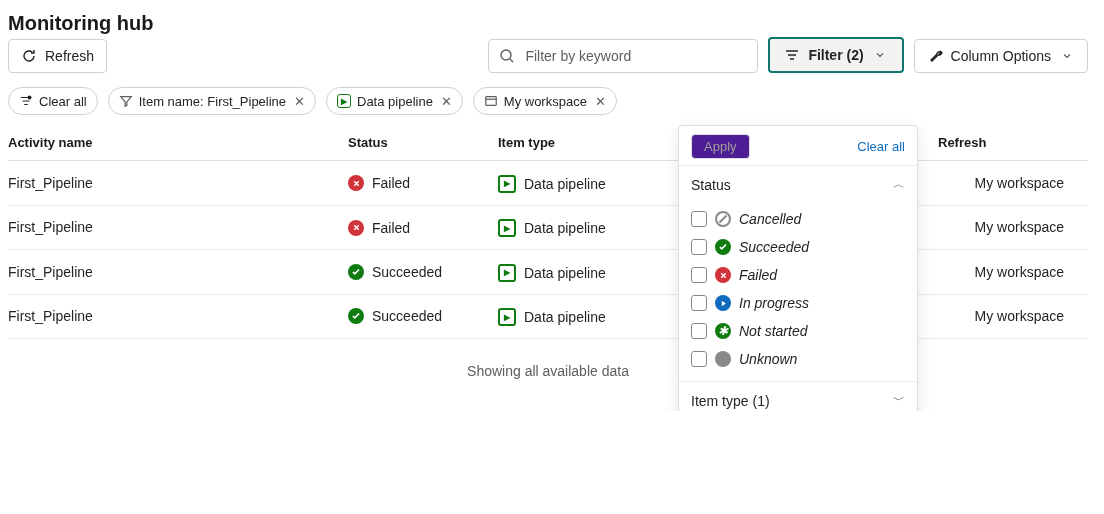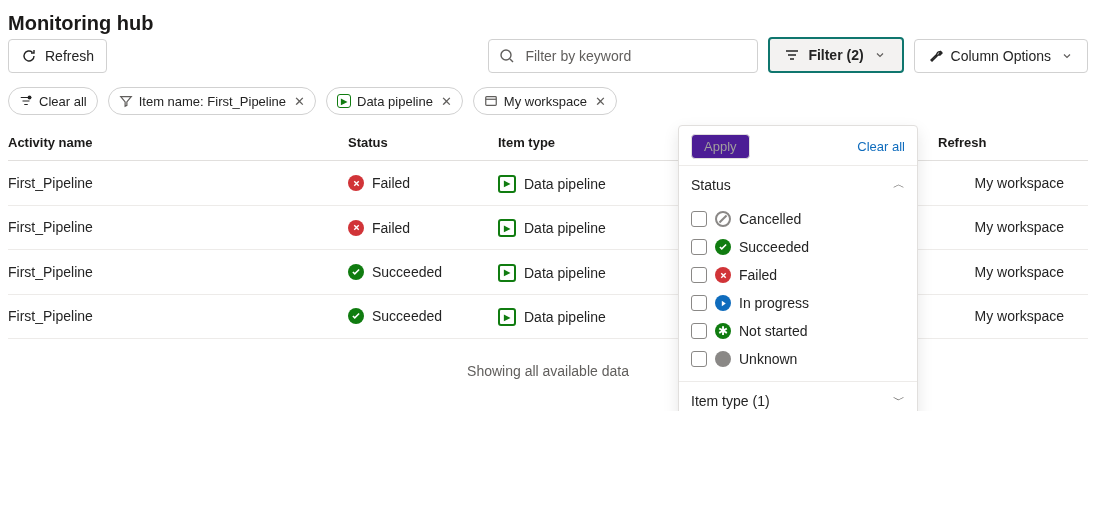--- a/index.html
+++ b/index.html
@@ -91,21 +91,21 @@
   }
   .clear-link { color: #0f6cbd; font-size: 13px; cursor: pointer; }
   .panel-section-header {
     display: flex; align-items: center; justify-content: space-between;
     padding: 10px 12px; font-size: 14px; color: #242424;
     border-top: 1px solid #edebe9; cursor: pointer;
   }
   .panel-section-header:first-of-type { border-top: 1px solid #edebe9; }
   .chev { font-size: 12px; color: #605e5c; }
   .status-options { padding: 2px 12px 8px 12px; border-top: none; }
-  .opt-row { display: flex; align-items: center; gap: 8px; padding: 6px 0; }
+  .opt-row { display: flex; align-items: center; gap: 8px; padding: 6px 0; font-style: italic; }
   .opt-check {
     width: 16px; height: 16px; border: 1px solid #8a8886; border-radius: 3px; background: #fff; flex-shrink:0;
   }
   .badge-sm { width: 16px; height: 16px; border-radius: 50%; display:inline-flex; align-items:center; justify-content:center; color:#fff; flex-shrink:0; }
   .b-cancel  { border: 2px solid #8a8886; color:#8a8886; background:transparent; }
   .b-cancel::before { content:""; width:10px; height:2px; background:#8a8886; transform:rotate(-45deg); display:block; }
   .b-succ    { background:#107c10; }
   .b-fail    { background:#d13438; }
   .b-prog    { background:#0f6cbd; }
   .b-nstart  { background:#107c10; }

